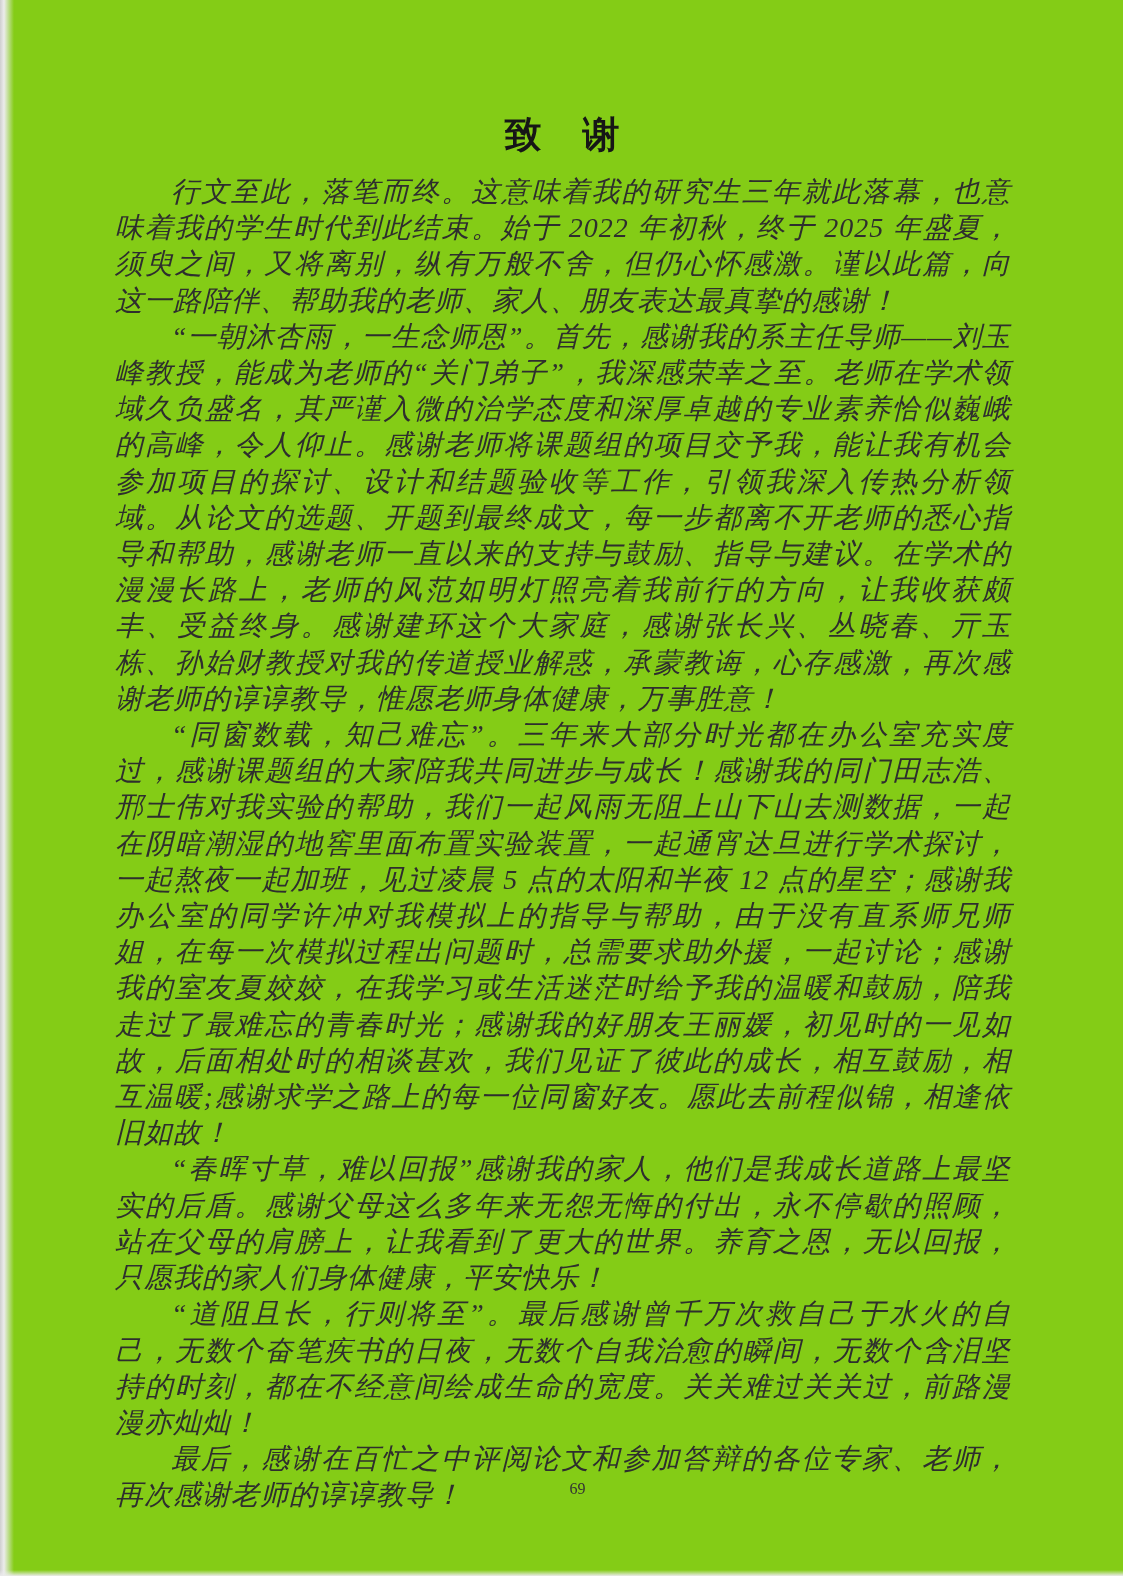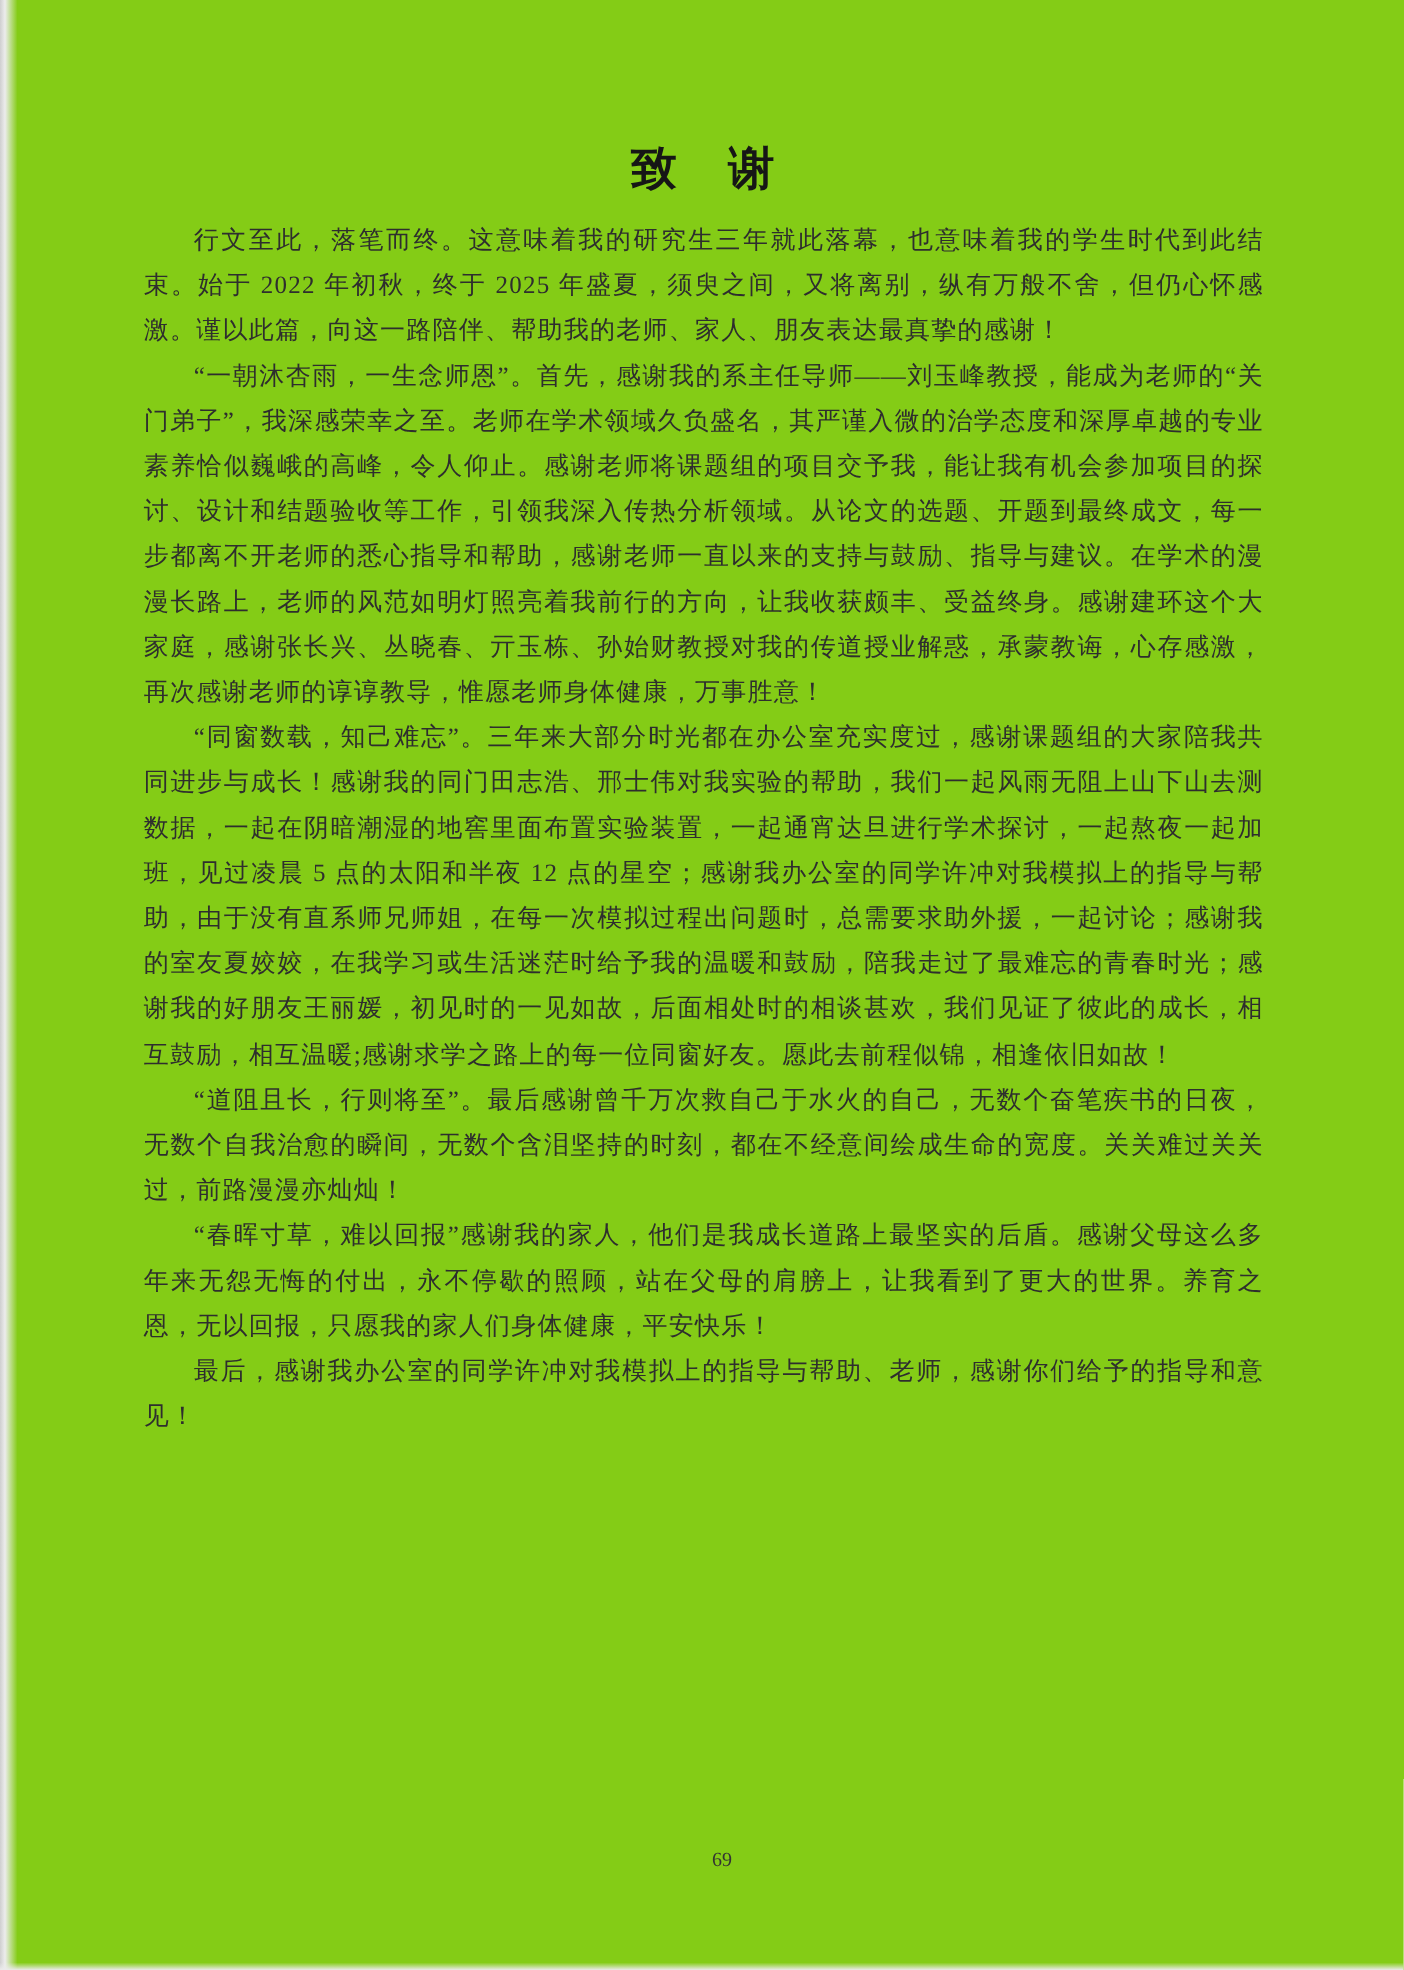--- a/index.html
+++ b/index.html
@@ -44,25 +44,26 @@
     font-family: "Liberation Sans", "DejaVu Sans", sans-serif;
     font-weight: bold;
     font-size: 37px;
     line-height: 46px;
     color: #161616;
     letter-spacing: 2px;
   }
   .body-text p {
     margin: 0;
     text-indent: 2em;
-    font-size: 20px;
+    font-size: 28px;
     line-height: 36.2px;
     text-align: justify;
     color: #2e2e2e;
     letter-spacing: 1px;
+    font-style: italic;
   }
   .page-number {
     position: absolute;
     top: 1480px;
     left: 16px;
     width: 100%;
     text-align: center;
     font-size: 16px;
     color: #333333;
     font-family: "Liberation Serif", "DejaVu Serif", serif;
@@ -75,20 +76,20 @@
   <div class="scan-edge-left"></div>
   <div class="scan-edge-bottom"></div>
 
   <div class="content">
     <h1 class="doc-title">致　谢</h1>
 
     <div class="body-text">
       <p>行文至此，落笔而终。这意味着我的研究生三年就此落幕，也意味着我的学生时代到此结束。始于 2022 年初秋，终于 2025 年盛夏，须臾之间，又将离别，纵有万般不舍，但仍心怀感激。谨以此篇，向这一路陪伴、帮助我的老师、家人、朋友表达最真挚的感谢！</p>
       <p>“一朝沐杏雨，一生念师恩”。首先，感谢我的系主任导师——刘玉峰教授，能成为老师的“关门弟子”，我深感荣幸之至。老师在学术领域久负盛名，其严谨入微的治学态度和深厚卓越的专业素养恰似巍峨的高峰，令人仰止。感谢老师将课题组的项目交予我，能让我有机会参加项目的探讨、设计和结题验收等工作，引领我深入传热分析领域。从论文的选题、开题到最终成文，每一步都离不开老师的悉心指导和帮助，感谢老师一直以来的支持与鼓励、指导与建议。在学术的漫漫长路上，老师的风范如明灯照亮着我前行的方向，让我收获颇丰、受益终身。感谢建环这个大家庭，感谢张长兴、丛晓春、亓玉栋、孙始财教授对我的传道授业解惑，承蒙教诲，心存感激，再次感谢老师的谆谆教导，惟愿老师身体健康，万事胜意！</p>
       <p>“同窗数载，知己难忘”。三年来大部分时光都在办公室充实度过，感谢课题组的大家陪我共同进步与成长！感谢我的同门田志浩、邢士伟对我实验的帮助，我们一起风雨无阻上山下山去测数据，一起在阴暗潮湿的地窖里面布置实验装置，一起通宵达旦进行学术探讨，一起熬夜一起加班，见过凌晨 5 点的太阳和半夜 12 点的星空；感谢我办公室的同学许冲对我模拟上的指导与帮助，由于没有直系师兄师姐，在每一次模拟过程出问题时，总需要求助外援，一起讨论；感谢我的室友夏姣姣，在我学习或生活迷茫时给予我的温暖和鼓励，陪我走过了最难忘的青春时光；感谢我的好朋友王丽媛，初见时的一见如故，后面相处时的相谈甚欢，我们见证了彼此的成长，相互鼓励，相互温暖;感谢求学之路上的每一位同窗好友。愿此去前程似锦，相逢依旧如故！</p>
+      <p>“春晖寸草，难以回报”感谢我的家人，他们是我成长道路上最坚实的后盾。感谢父母这么多年来无怨无悔的付出，永不停歇的照顾，站在父母的肩膀上，让我看到了更大的世界。养育之恩，无以回报，只愿我的家人们身体健康，平安快乐！</p>
       <p>“道阻且长，行则将至”。最后感谢曾千万次救自己于水火的自己，无数个奋笔疾书的日夜，无数个自我治愈的瞬间，无数个含泪坚持的时刻，都在不经意间绘成生命的宽度。关关难过关关过，前路漫漫亦灿灿！</p>
-      <p>“春晖寸草，难以回报”感谢我的家人，他们是我成长道路上最坚实的后盾。感谢父母这么多年来无怨无悔的付出，永不停歇的照顾，站在父母的肩膀上，让我看到了更大的世界。养育之恩，无以回报，只愿我的家人们身体健康，平安快乐！</p>
-      <p>最后，感谢我办公室的同学许冲对我模拟上的指导与帮助、老师，感谢你们给予的指导和意见！</p>
+      <p>最后，感谢在百忙之中评阅论文和参加答辩的各位专家、老师，再次感谢老师的谆谆教导！</p>
     </div>
   </div>
 
   <div class="page-number">69</div>
 </div>
 
 </body></html>

